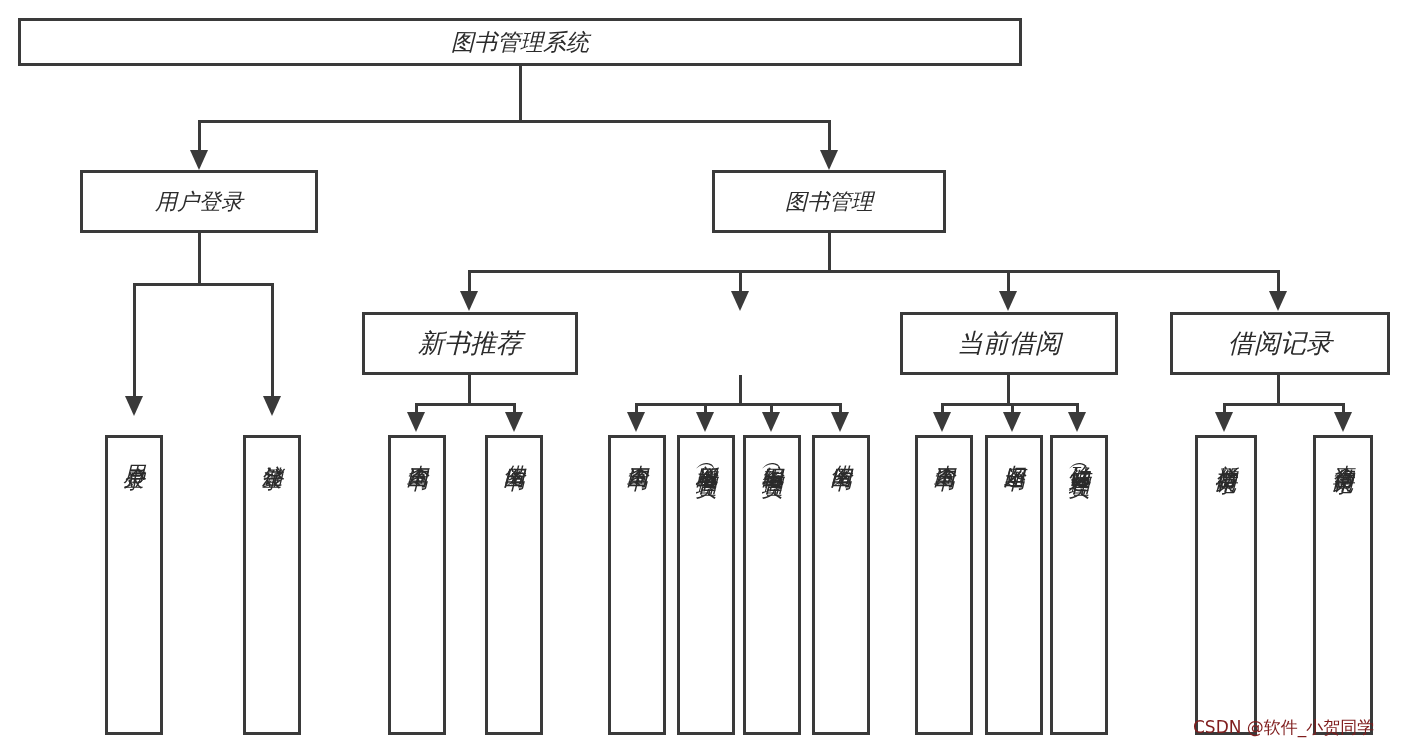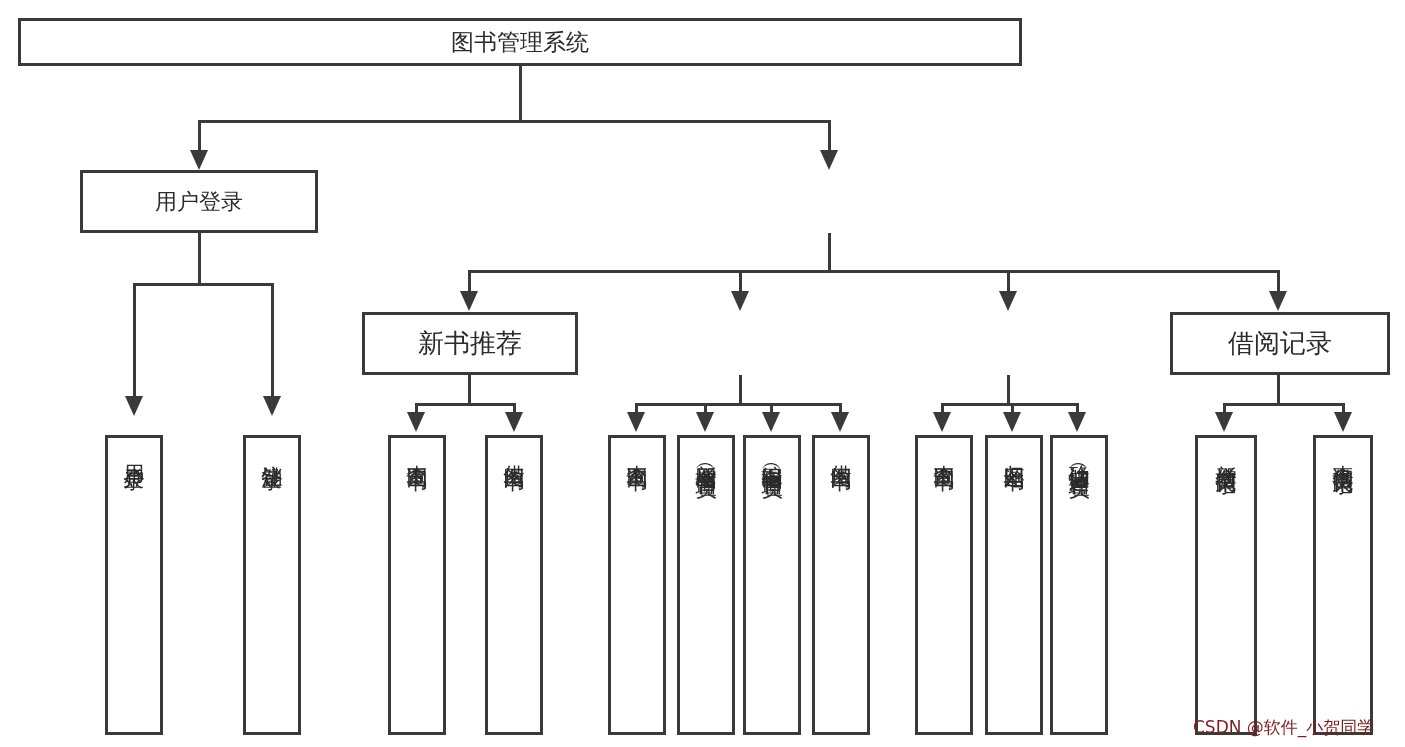--- a/index.html
+++ b/index.html
@@ -23,21 +23,21 @@
     display: flex;
     align-items: center;
     justify-content: center;
     color: #2b2b2b;
     z-index: 3;
   }
   .node.root   { font-size: 23px; }
   .node.level1 { font-size: 22px; }
   .node.level2 { font-size: 26px; }
   .node.leaf   { font-size: 21px; padding: 10px 0; align-items: flex-start; }
-  .node .label { line-height: 1.05; white-space: nowrap; }
+  .node .label { line-height: 1.05; white-space: nowrap; font-style: italic; }
   .node.leaf .label {
     writing-mode: vertical-rl;
     text-orientation: upright;
     letter-spacing: 2px;
     white-space: normal;
     max-height: 100%;
   }
   .edge {
     position: absolute;
     background: #3a3a3a;
@@ -126,23 +126,29 @@
   <div class="arrow" style="left:1215px; top:412px;"></div>
   <div class="arrow" style="left:1334px; top:412px;"></div>
 
   <div class="node root" style="left:18px; top:18px; width:1004px; height:48px;">
     <span class="label">图书管理系统</span>
   </div>
 
   <div class="node level1" style="left:80px; top:170px; width:238px; height:63px;">
     <span class="label">用户登录</span>
   </div>
+  <div class="node level1" style="left:712px; top:170px; width:234px; height:63px;">
+    <span class="label">图书管理</span>
+  </div>
 
   <div class="node level2" style="left:362px; top:312px; width:216px; height:63px;">
     <span class="label">新书推荐</span>
+  </div>
+  <div class="node level2" style="left:900px; top:312px; width:218px; height:63px;">
+    <span class="label">当前借阅</span>
   </div>
   <div class="node level2" style="left:1170px; top:312px; width:220px; height:63px;">
     <span class="label">借阅记录</span>
   </div>
 
   <div class="node leaf" style="left:105px; top:435px; width:58px; height:300px;">
     <span class="label">用户登录</span>
   </div>
   <div class="node leaf" style="left:243px; top:435px; width:58px; height:300px;">
     <span class="label">注销登录</span>

